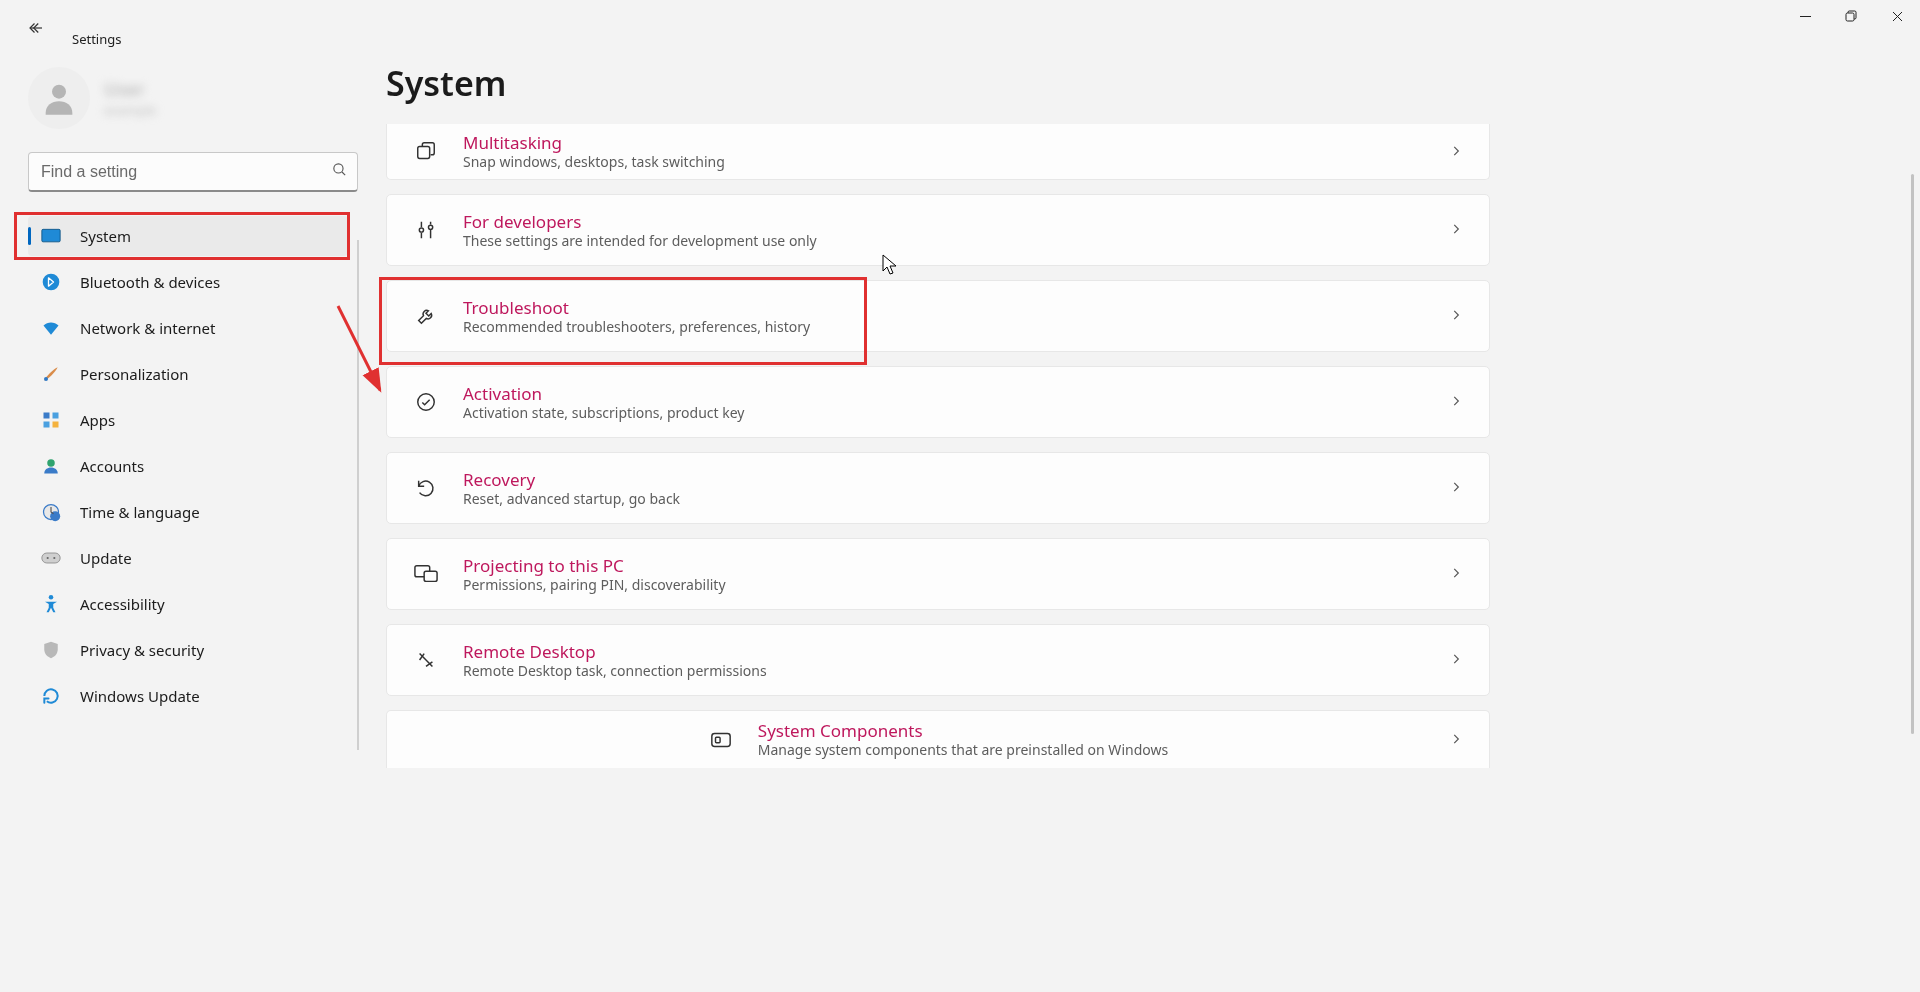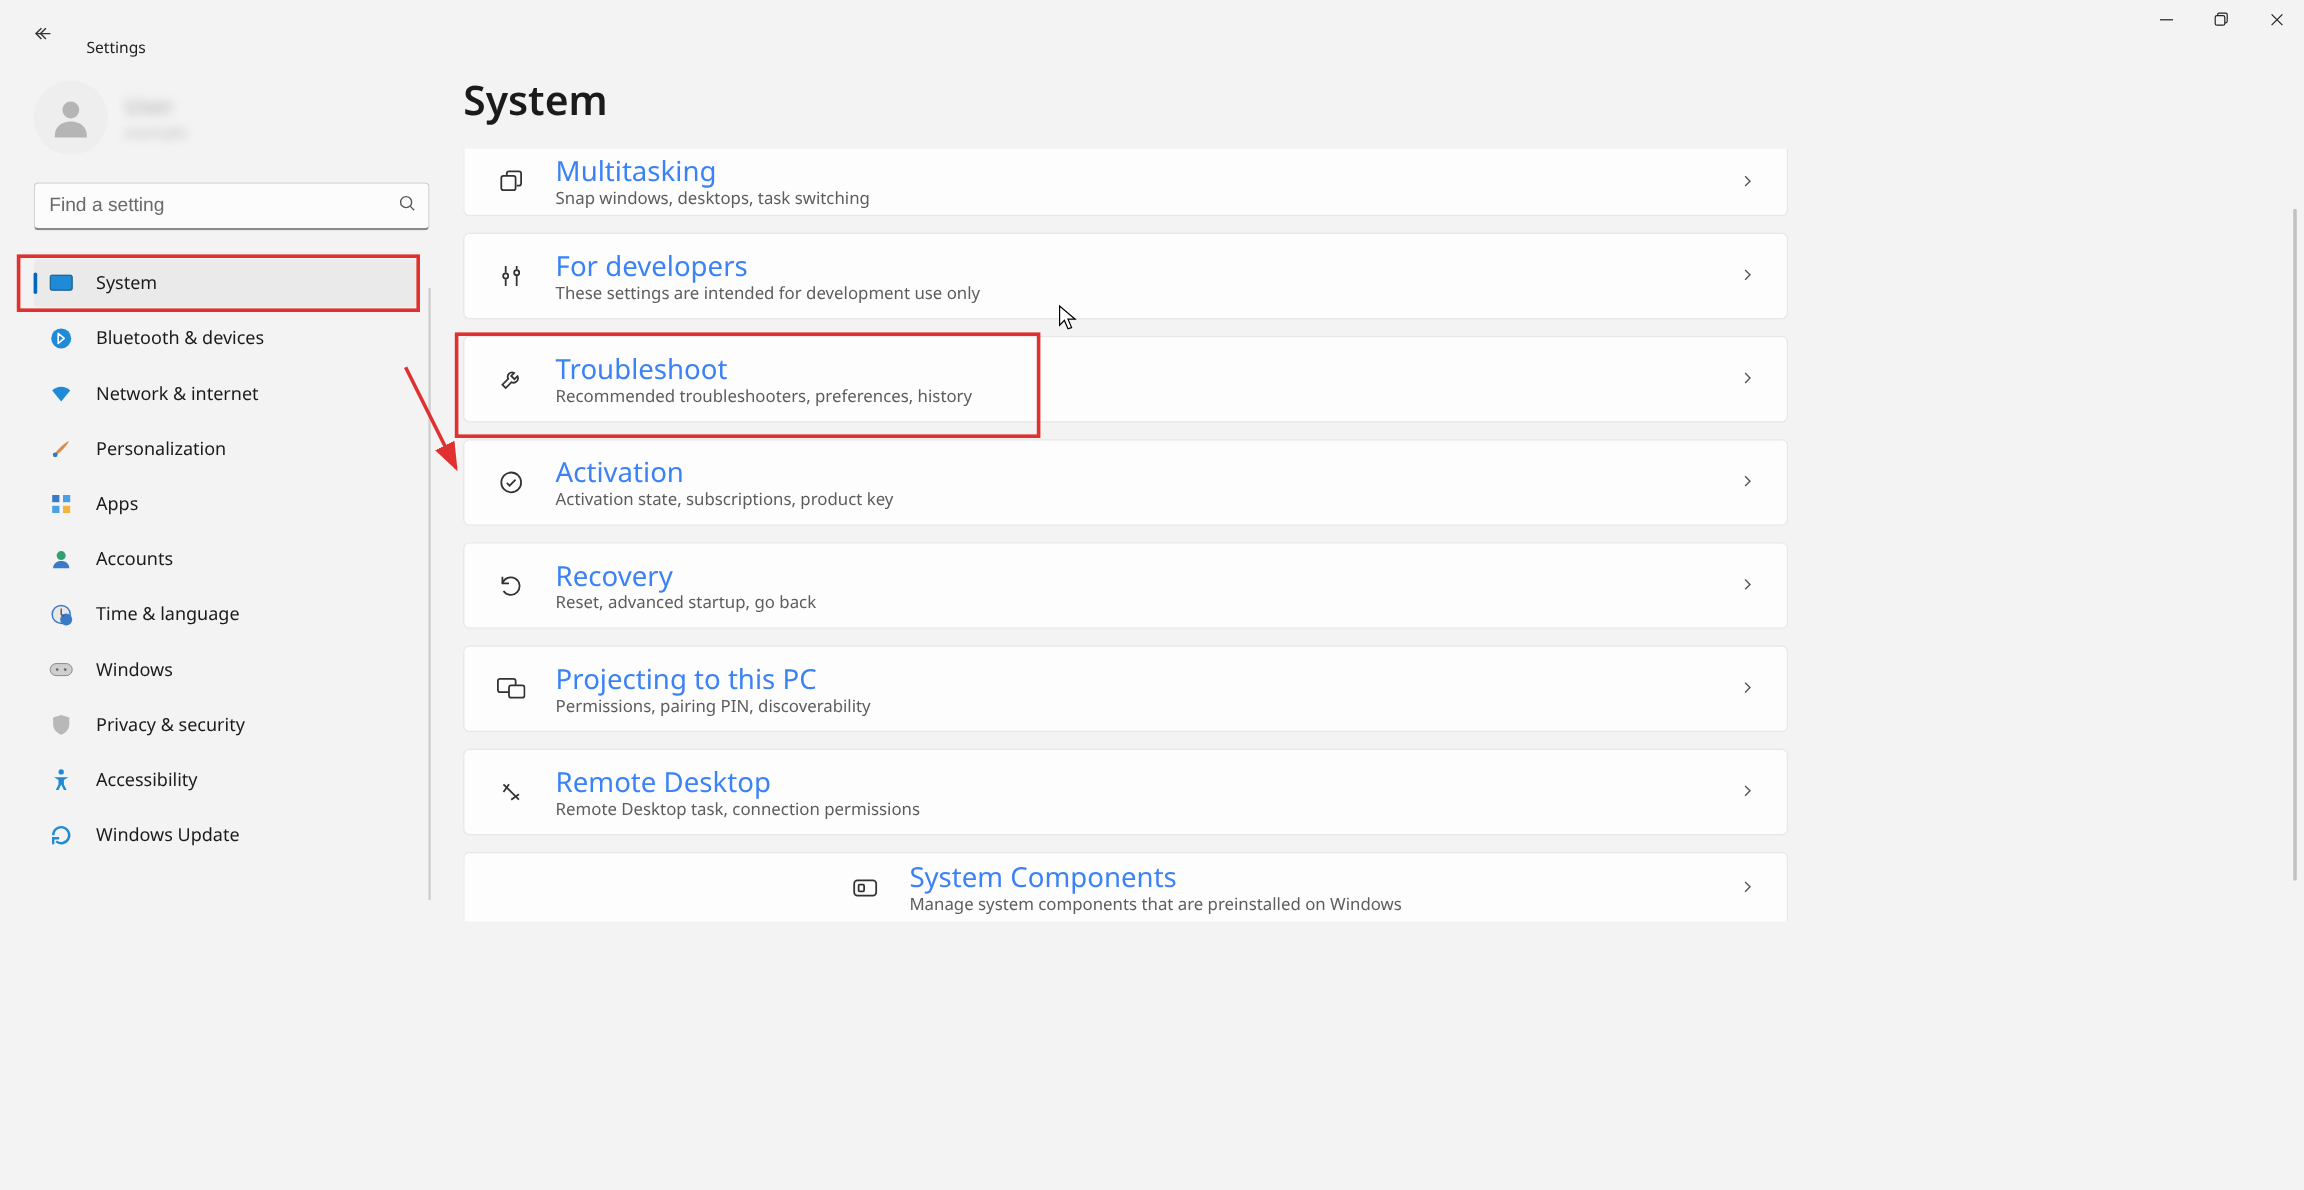--- a/index.html
+++ b/index.html
@@ -168,21 +168,21 @@
   .card.first-partial { height:56px; border-top:none; border-top-left-radius:0; border-top-right-radius:0;}
   .card.last-partial { height:58px; border-bottom:none; border-bottom-left-radius:0; border-bottom-right-radius:0;justify-content:center;}
   .card-icon {
     width:26px; height:26px;
     display:flex; align-items:center; justify-content:center;
     color:#323232;
     margin-right:24px;
     flex:0 0 26px;
   }
   .card-text { display:flex; flex-direction:column; line-height:1.25; }
-  .card-title { font-size:23px; color:#3b82f6; }
+  .card-title { font-size:17px; color:#be185d; }
   .card-sub   { font-size:14px; color:var(--subtext); }
   .chevron {
     position:absolute; right:26px; top:50%; transform:translateY(-50%);
     color:#555;
   }
   .card.highlight {
     position:relative;
   }
   .card.highlight::after {
     content:"";
@@ -342,38 +342,38 @@
       <span>Time &amp; language</span>
     </li>
     <li class="nav-item">
       <span class="nav-icon">
         <svg width="20" height="14" viewBox="0 0 24 16">
             <rect x="1" y="2" width="22" height="12" rx="6" fill="#cfcfcf" stroke="#888"></rect>
             <circle cx="8" cy="8" r="1.3" fill="#666"></circle>
             <circle cx="16" cy="8" r="1.3" fill="#666"></circle>
           </svg>
       </span>
-      <span>Windows</span>
-    </li>
-    <li class="nav-item">
-      <span class="nav-icon">
-        <svg width="18" height="20" viewBox="0 0 24 26" fill="#b8b8b8">
-            <path d="M12 2l9 3v7c0 6-4 10-9 12-5-2-9-6-9-12V5l9-3z"></path>
-          </svg>
-      </span>
-      <span>Privacy &amp; security</span>
+      <span>Update</span>
     </li>
     <li class="nav-item">
       <span class="nav-icon">
         <svg width="18" height="20" viewBox="0 0 24 26" fill="#1f8ad6">
             <circle cx="12" cy="4" r="3"></circle>
             <path d="M4 10h16l-5 3v5l3 6h-3l-3-6-3 6H6l3-6v-5z"></path>
           </svg>
       </span>
       <span>Accessibility</span>
+    </li>
+    <li class="nav-item">
+      <span class="nav-icon">
+        <svg width="18" height="20" viewBox="0 0 24 26" fill="#b8b8b8">
+            <path d="M12 2l9 3v7c0 6-4 10-9 12-5-2-9-6-9-12V5l9-3z"></path>
+          </svg>
+      </span>
+      <span>Privacy &amp; security</span>
     </li>
     <li class="nav-item">
       <span class="nav-icon">
         <svg width="20" height="20" viewBox="0 0 24 24" fill="none" stroke="#1f8ad6" stroke-width="2.4">
             <path d="M4 12a8 8 0 1 1 3 6.2"></path>
             <path d="M4 20v-5h5" stroke-linecap="round"></path>
           </svg>
       </span>
       <span>Windows Update</span>
     </li>

